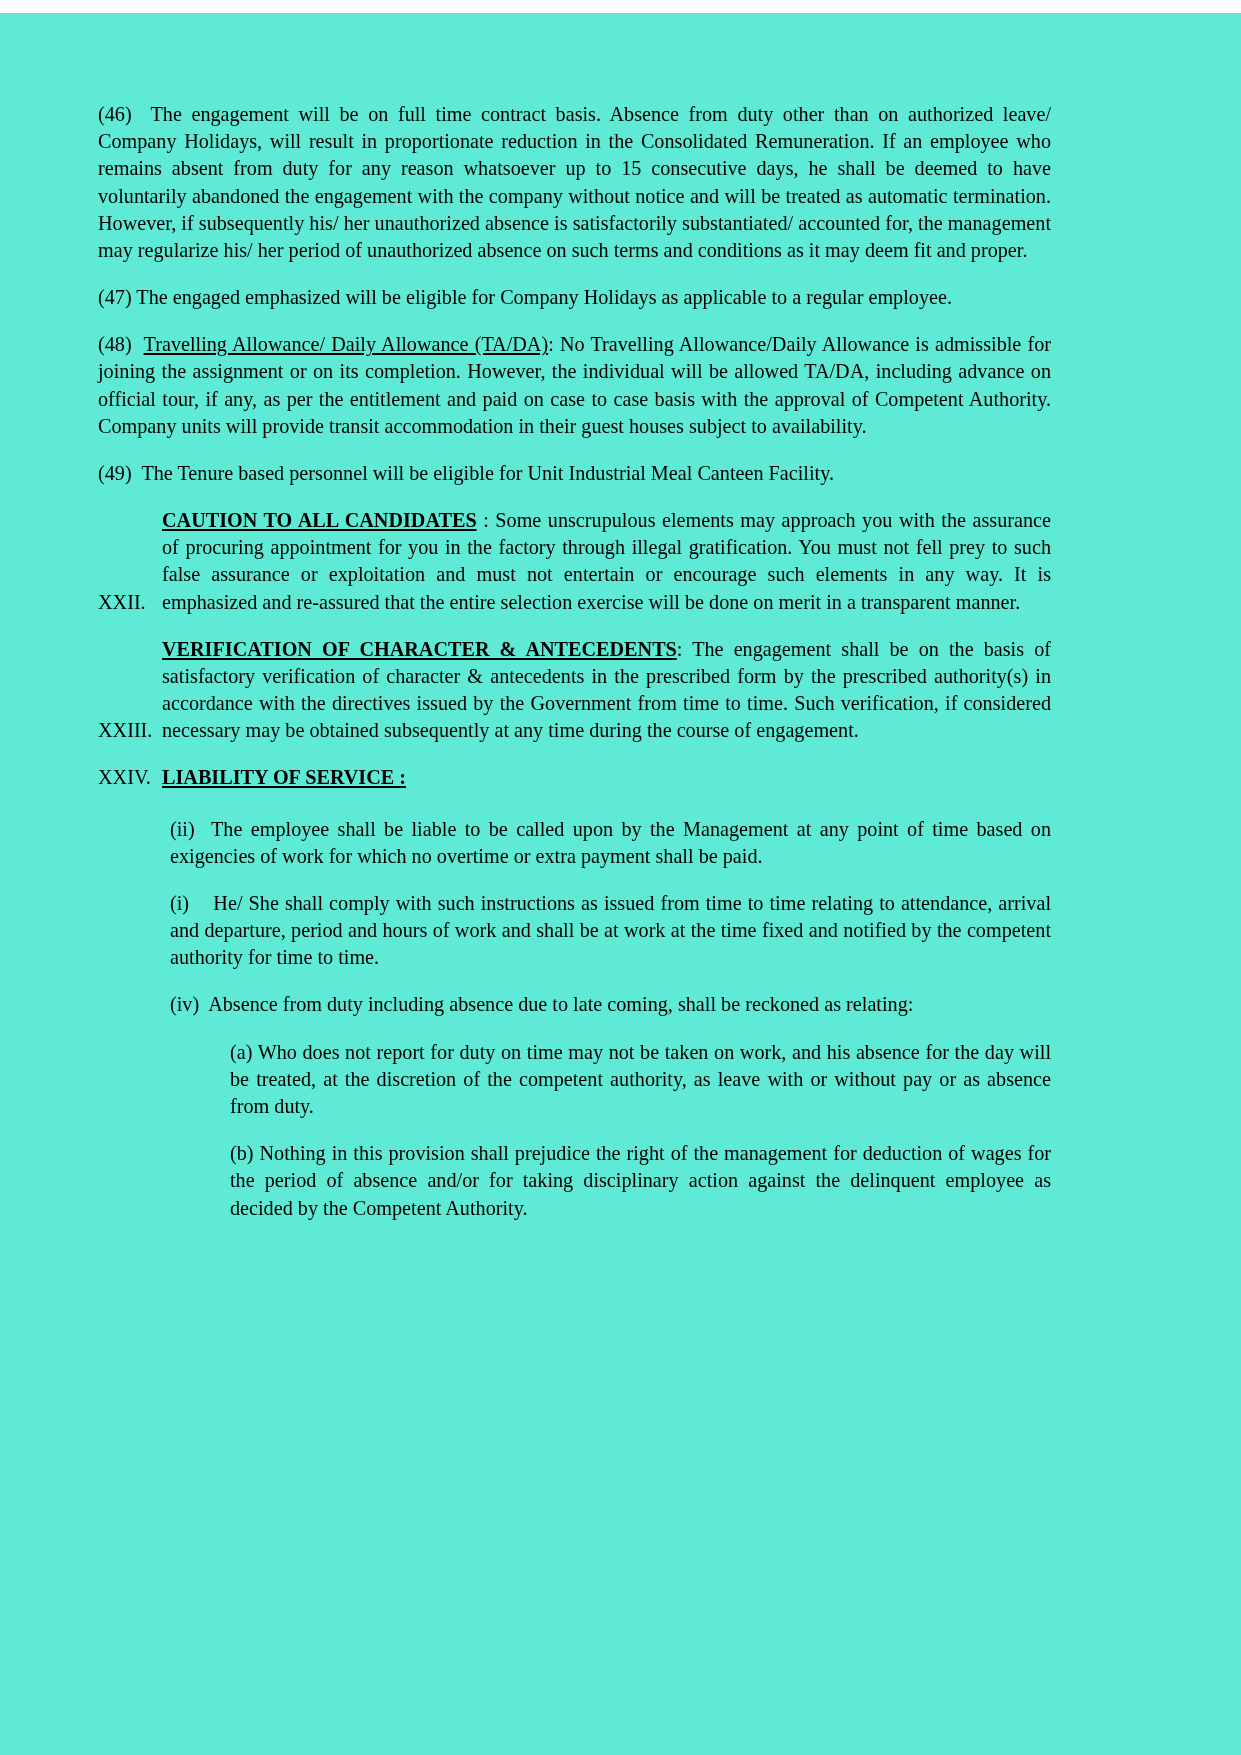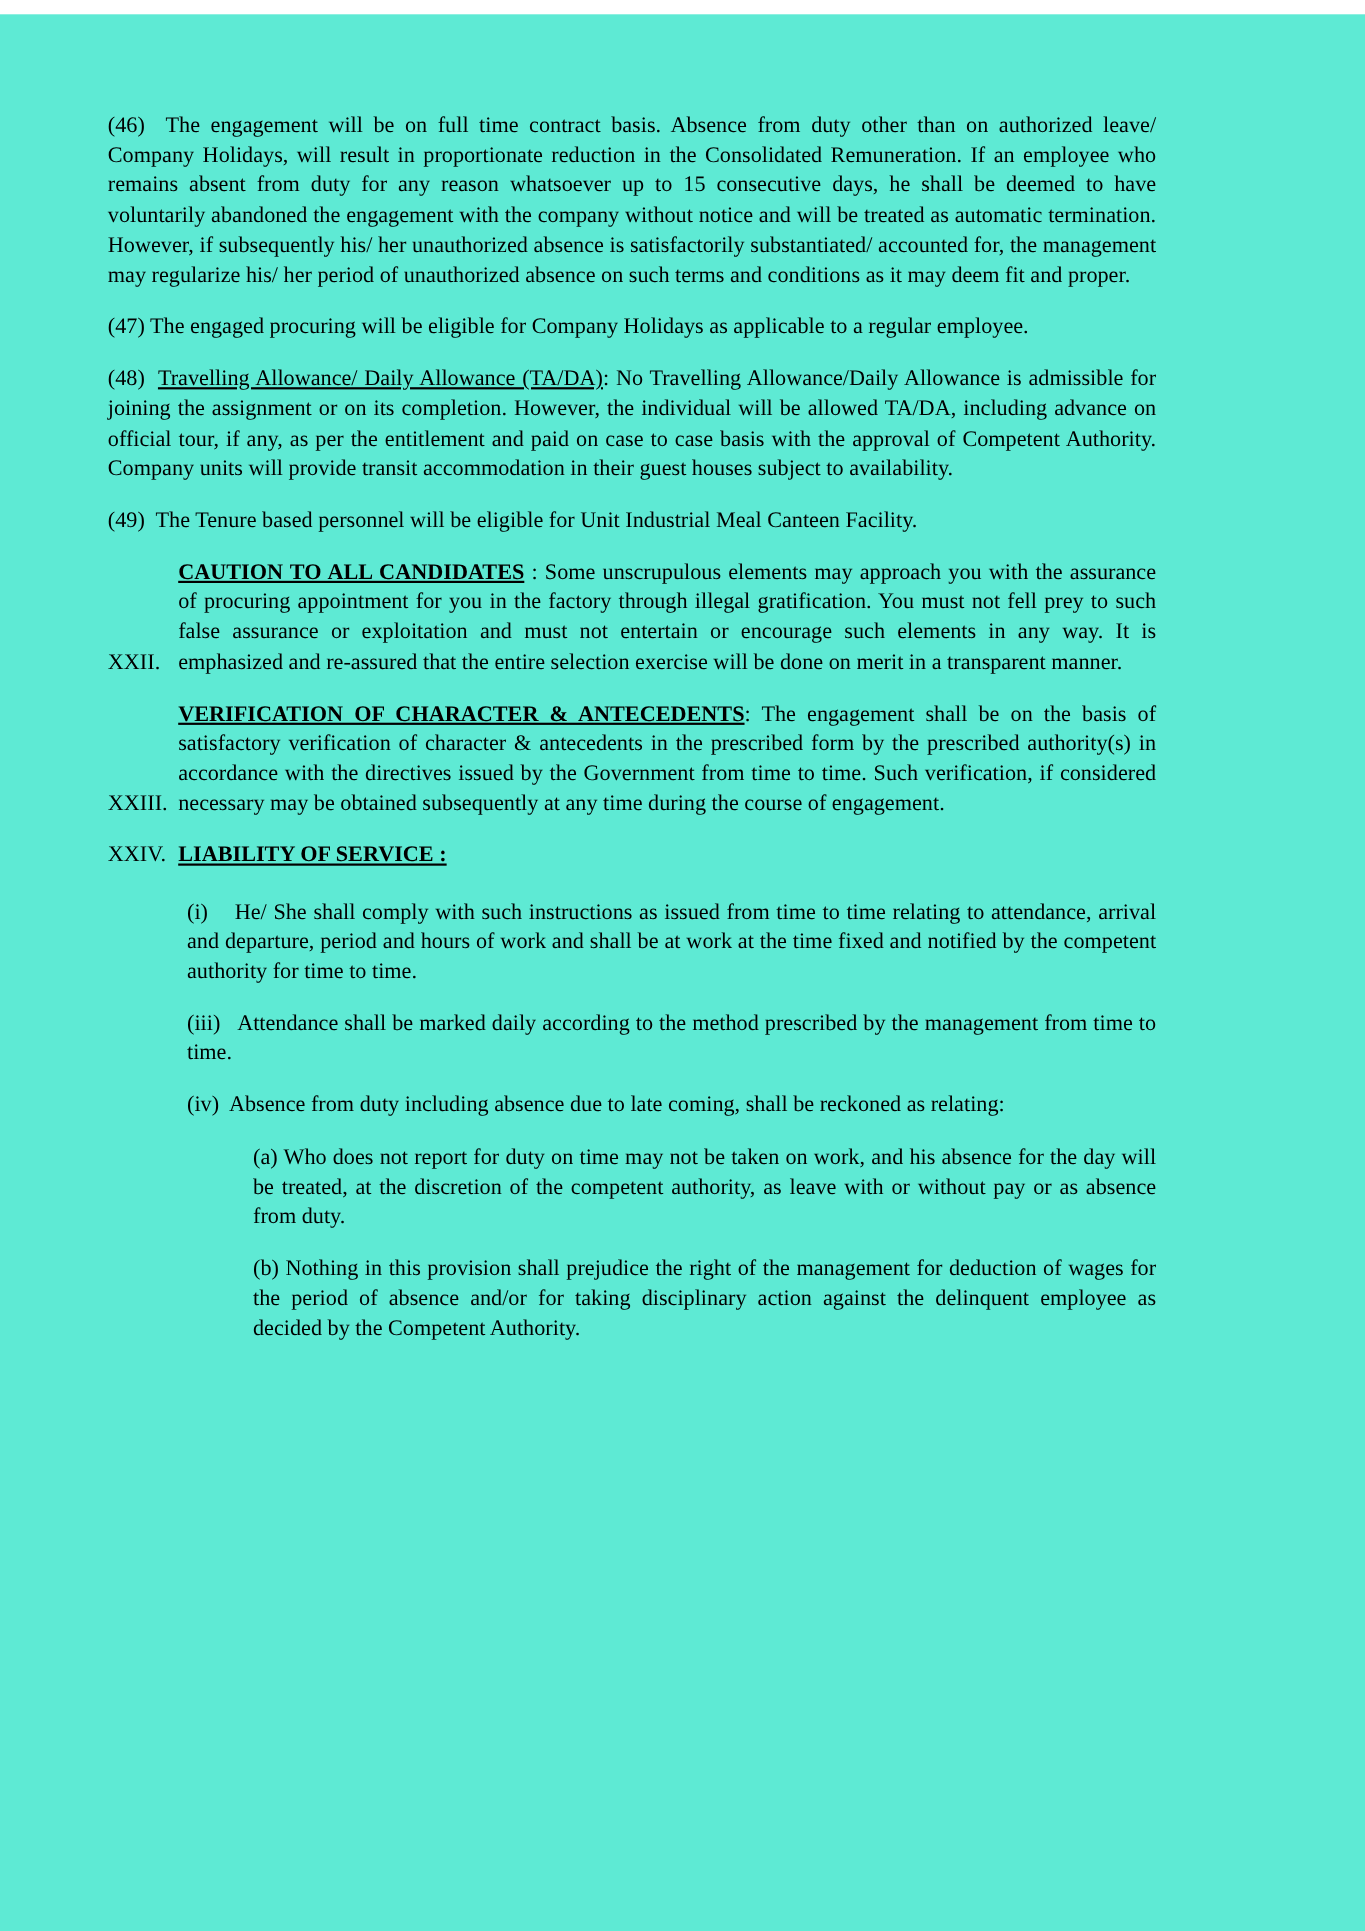--- a/index.html
+++ b/index.html
@@ -89,21 +89,21 @@
   }
 </style>
 </head>
 <body>
 
 <div class="page">
   <div class="body-col">
 
     <p class="para"><span>(46)</span><span class="marker">&nbsp; </span><span>The engagement will be on full time contract basis. Absence from duty other than on authorized leave/ Company Holidays, will result in proportionate reduction in the Consolidated Remuneration. If an employee who remains absent from duty for any reason whatsoever up to 15 consecutive days, he shall be deemed to have voluntarily abandoned the engagement with the company without notice and will be treated as automatic termination. However, if subsequently his/ her unauthorized absence is satisfactorily substantiated/ accounted for, the management may regularize his/ her period of unauthorized absence on such terms and conditions as it may deem fit and proper.</span></p>
 
-    <p class="para"><span>(47)</span><span class="marker"> </span><span>The engaged procuring will be eligible for Company Holidays as applicable to a regular employee.</span></p>
+    <p class="para"><span>(47)</span><span class="marker"> </span><span>The engaged emphasized will be eligible for Company Holidays as applicable to a regular employee.</span></p>
 
     <p class="para"><span>(48)</span><span class="marker">&nbsp; </span><span class="hd-plain">Travelling Allowance/ Daily Allowance (TA/DA)</span><span>: No Travelling Allowance/Daily Allowance is admissible for joining the assignment or on its completion. However, the individual will be allowed TA/DA, including advance on official tour, if any, as per the entitlement and paid on case to case basis with the approval of Competent Authority. Company units will provide transit accommodation in their guest houses subject to availability.</span></p>
 
     <p class="para"><span>(49)</span><span class="marker">&nbsp; </span><span>The Tenure based personnel will be eligible for Unit Industrial Meal Canteen Facility.</span></p>
 
     <div class="section">
       <span class="rn">XXII.</span>
       <span class="sbody"><span class="hd">CAUTION TO ALL CANDIDATES</span><span> : Some unscrupulous elements may approach you with the assurance of procuring appointment for you in the factory through illegal gratification. You must not fell prey to such false assurance or exploitation and must not entertain or encourage such elements in any way. It is emphasized and re-assured that the entire selection exercise will be done on merit in a transparent manner.</span></span>
     </div>
 
@@ -111,26 +111,26 @@
       <span class="rn">XXIII.</span>
       <span class="sbody"><span class="hd">VERIFICATION OF CHARACTER &amp; ANTECEDENTS</span><span>: The engagement shall be on the basis of satisfactory verification of character &amp; antecedents in the prescribed form by the prescribed authority(s) in accordance with the directives issued by the Government from time to time. Such verification, if considered necessary may be obtained subsequently at any time during the course of engagement.</span></span>
     </div>
 
     <div class="section heading-only">
       <span class="rn">XXIV.</span>
       <span class="sbody"><span class="hd"> LIABILITY OF SERVICE :</span></span>
     </div>
 
 
+    <p class="sub"><span class="marker">(ii)</span><span class="marker">&nbsp; </span><span>The employee shall be liable to be called upon by the Management at any point of time based on exigencies of work for which no overtime or extra payment shall be paid.</span></p>
 
 
     <p class="sub"><span class="marker">(i)</span><span class="marker">&nbsp;&nbsp;&nbsp; </span><span>He/ She shall comply with such instructions as issued from time to time relating to attendance, arrival and departure, period and hours of work and shall be at work at the time fixed and notified by the competent authority for time to time.</span></p>
 
 
-    <p class="sub"><span class="marker">(iii)</span><span class="marker">&nbsp;&nbsp; </span><span>Attendance shall be marked daily according to the method prescribed by the management from time to time.</span></p>
 
     <p class="sub"><span class="marker">(iv)</span><span class="marker">&nbsp; </span><span>Absence from duty including absence due to late coming, shall be reckoned as relating:</span></p>
 
     <p class="sub2"><span class="marker">(a)</span><span class="marker"> </span><span>Who does not report for duty on time may not be taken on work, and his absence for the day will be treated, at the discretion of the competent authority, as leave with or without pay or as absence from duty.</span></p>
 
     <p class="sub2"><span class="marker">(b)</span><span class="marker"> </span><span>Nothing in this provision shall prejudice the right of the management for deduction of wages for the period of absence and/or for taking disciplinary action against the delinquent employee as decided by the Competent Authority.</span></p>
 
   </div>
 </div>
 

